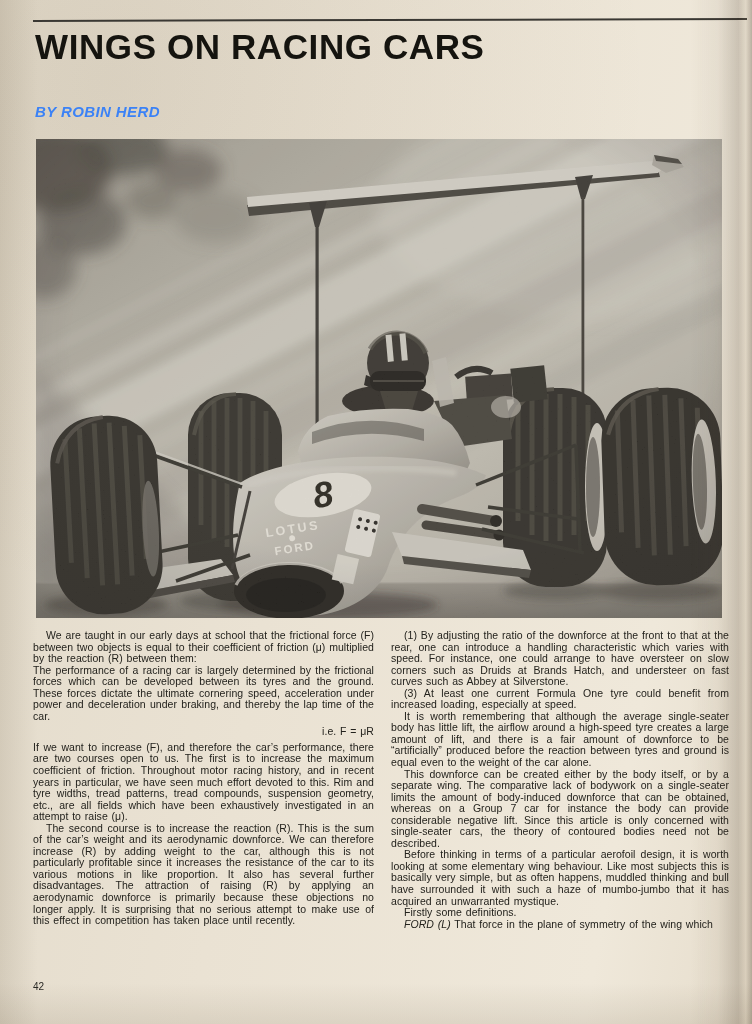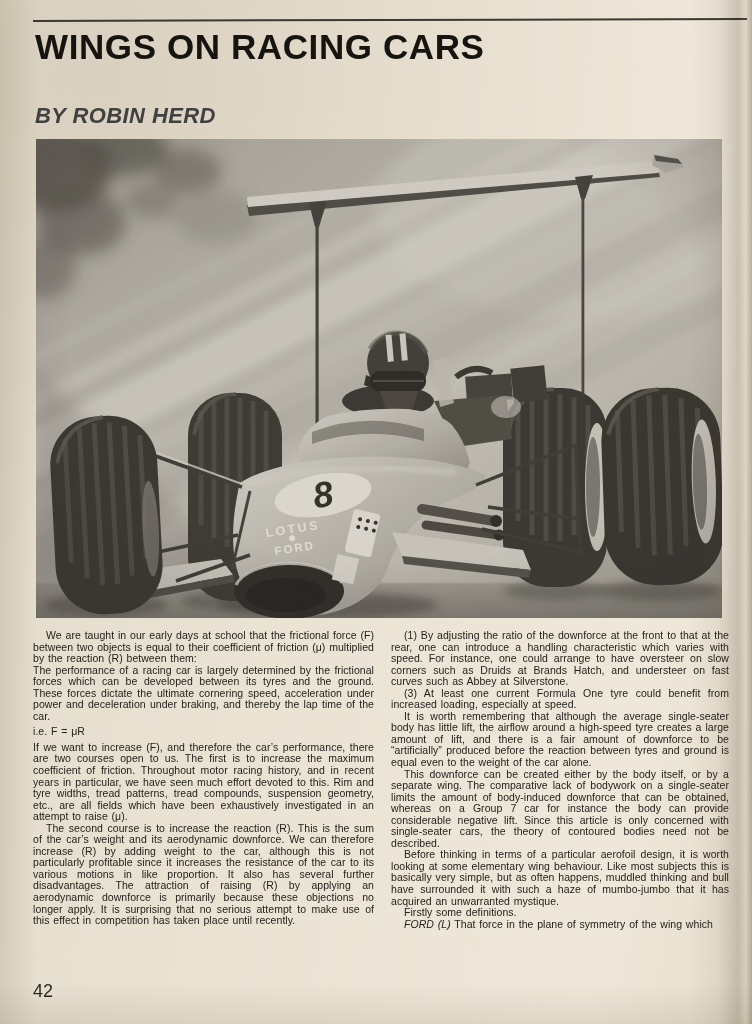--- a/index.html
+++ b/index.html
@@ -11,33 +11,33 @@
       linear-gradient(to top, rgba(100,85,60,0.12), rgba(100,85,60,0) 4%),
       radial-gradient(130% 90% at 15% 8%, rgba(110,92,64,0.10), rgba(110,92,64,0) 55%),
       linear-gradient(100deg,#e3dbcb 0%, #eae2d3 40%, #efe8da 82%, #e6ddcc 100%);
   }
   .page{position:absolute;inset:0;border-radius:6px;}
   .top-rule{position:absolute;left:33px;top:19px;width:714px;height:1.6px;
     background:#3a3833;transform:rotate(-0.15deg);}
   .title{position:absolute;left:35px;top:29px;margin:0;
     font-size:35px;font-weight:700;letter-spacing:0.6px;color:#15140f;line-height:1;}
   .byline{position:absolute;left:35px;top:103px;
-    font-size:22px;font-weight:700;font-style:italic;letter-spacing:0.4px;color:#404040;text-align:right;}
+    font-size:15px;font-weight:700;font-style:italic;letter-spacing:0.4px;color:#3b82f6;text-align:right;}
   .photo{position:absolute;left:36px;top:139px;width:686px;height:479px;margin:0;
     background:#aaa69d;overflow:hidden;}
   .photo svg{display:block;}
   .col{position:absolute;top:630px;color:#23221d;
     font-size:10.5px;line-height:11.55px;text-align:justify;
     letter-spacing:0.05px;word-spacing:0.8px;}
   .col-left{left:33px;width:341px;}
   .col-right{left:391px;width:338px;}
   .col p{margin:0;}
   .col p.indent{text-indent:13px;}
-  .col p.formula{text-align:left;text-indent:0;margin:4px 0;}
-  .pageno{position:absolute;left:33px;top:981px;font-size:18px;color:#2a2925;}
+  .col p.formula{text-align:right;text-indent:0;margin:4px 0;}
+  .pageno{position:absolute;left:33px;top:981px;font-size:10px;color:#2a2925;}
   .edge-shadow{position:absolute;right:0;top:0;width:62px;height:100%;pointer-events:none;
     background:linear-gradient(to right, rgba(87,68,48,0) 0%, rgba(87,68,48,0.06) 45%,
       rgba(60,45,28,0.20) 78%, rgba(150,130,100,0.16) 90%, rgba(60,45,28,0.30) 100%);}
 </style>
 </head>
 <body>
 
 <div class="page">
   <div class="top-rule"></div>
   <h1 class="title">WINGS ON RACING CARS</h1>

